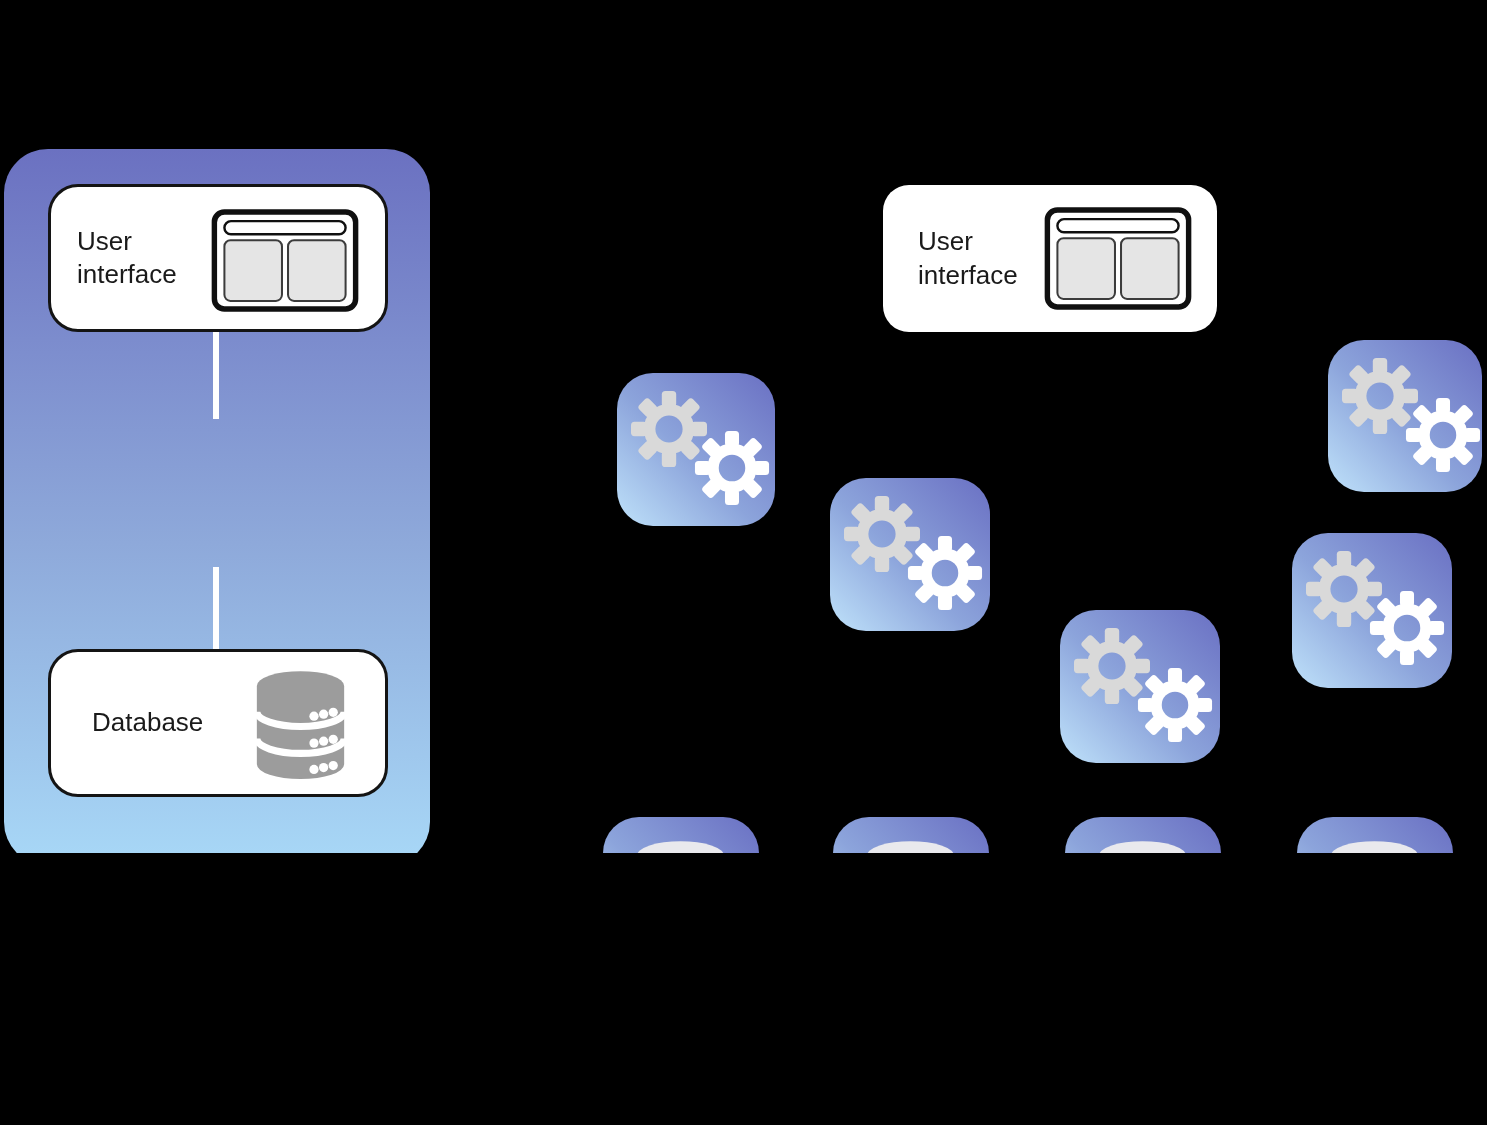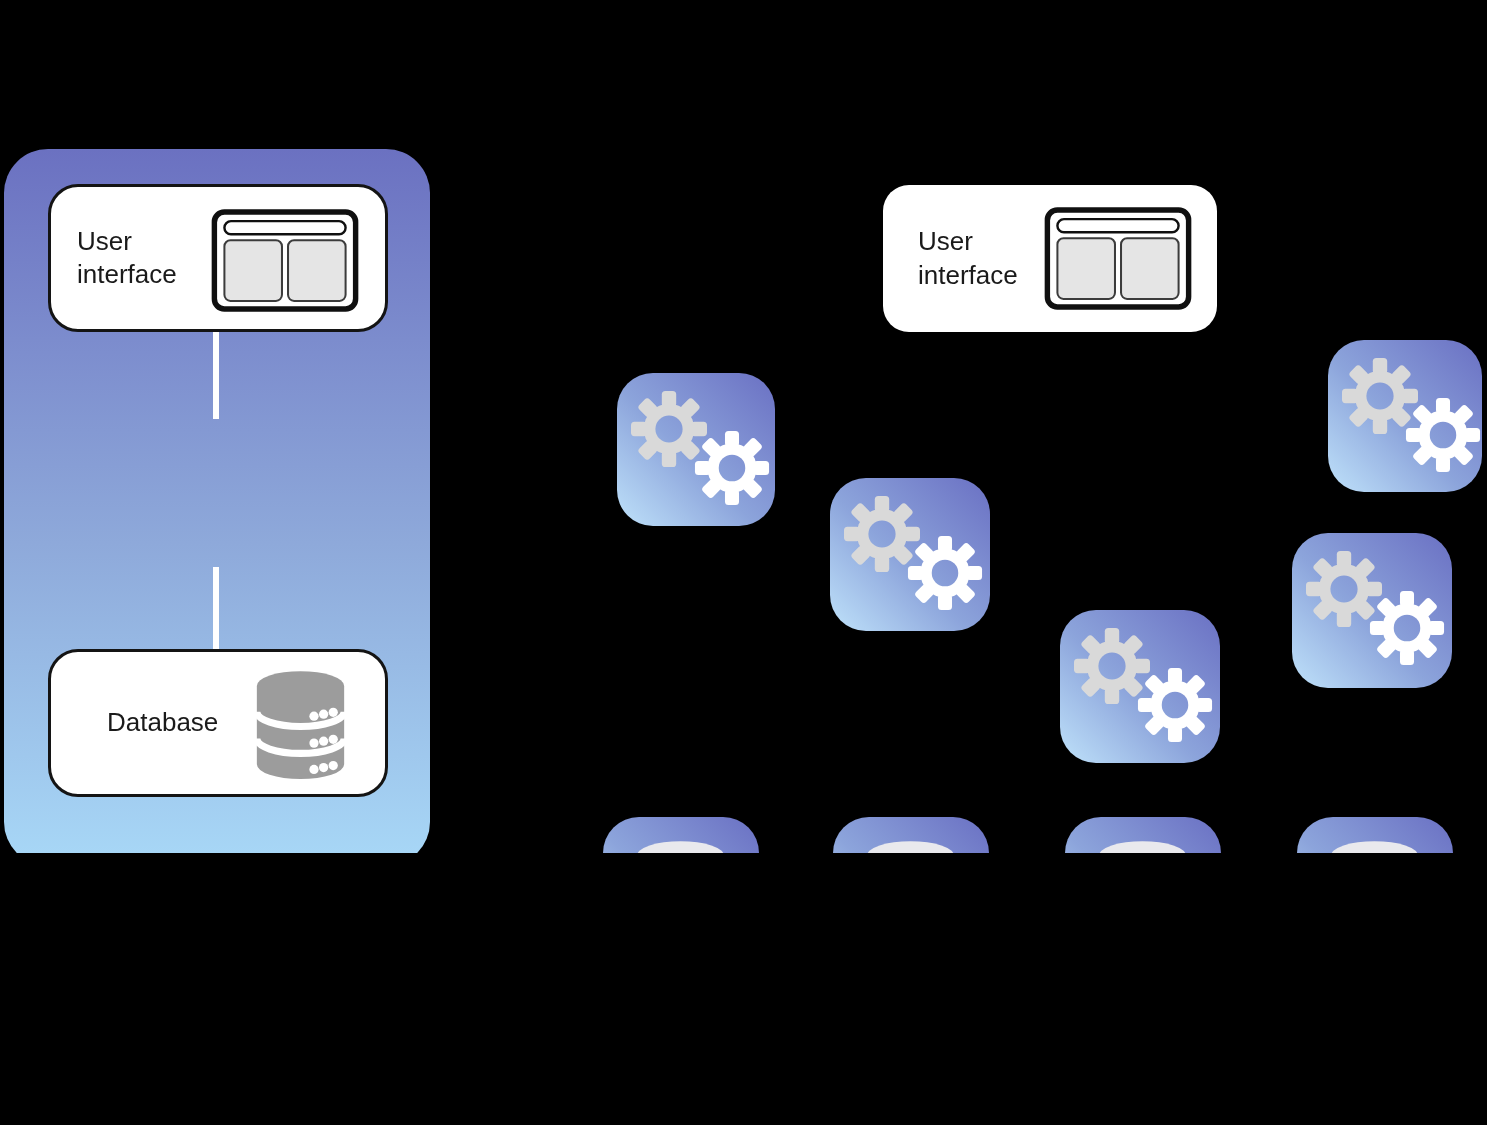--- a/index.html
+++ b/index.html
@@ -10,21 +10,21 @@
   .monolith{position:absolute;left:4px;top:149px;width:426px;height:717px;border-radius:44px;
             background:linear-gradient(180deg,#6b71c1 0%,#8ea9da 55%,#a8d8f7 100%);}
   .mbox{position:absolute;left:44px;width:340px;height:148px;background:#fff;
         border:3.5px solid #141414;border-radius:30px;box-sizing:border-box;
         display:flex;align-items:center;}
   .mbox.ui{top:35px;}
   .mbox.proc{top:270px;}
   .mbox.dbx{top:500px;}
   .mlabel{font-size:26px;font-weight:500;color:#1a1a1a;line-height:1.28;margin-left:26px;}
   .ui-label{max-width:135px;}
-  .mbox.dbx .mlabel{margin-left:56px;}
+  .mbox.dbx .mlabel{margin-left:41px;}
   .vline{position:absolute;left:209px;width:6px;background:#fff;}
   .v1{top:183px;height:87px;}
   .v2{top:418px;height:82px;}
   .browser{position:absolute;left:159px;top:22px;width:150px;height:103px;}
 
   
   .gear{position:absolute;}
   .proc .gear.big{left:180px;top:12px;width:80px;height:80px;}
   .proc .gear.small{left:228px;top:62px;width:78px;height:78px;}
   

